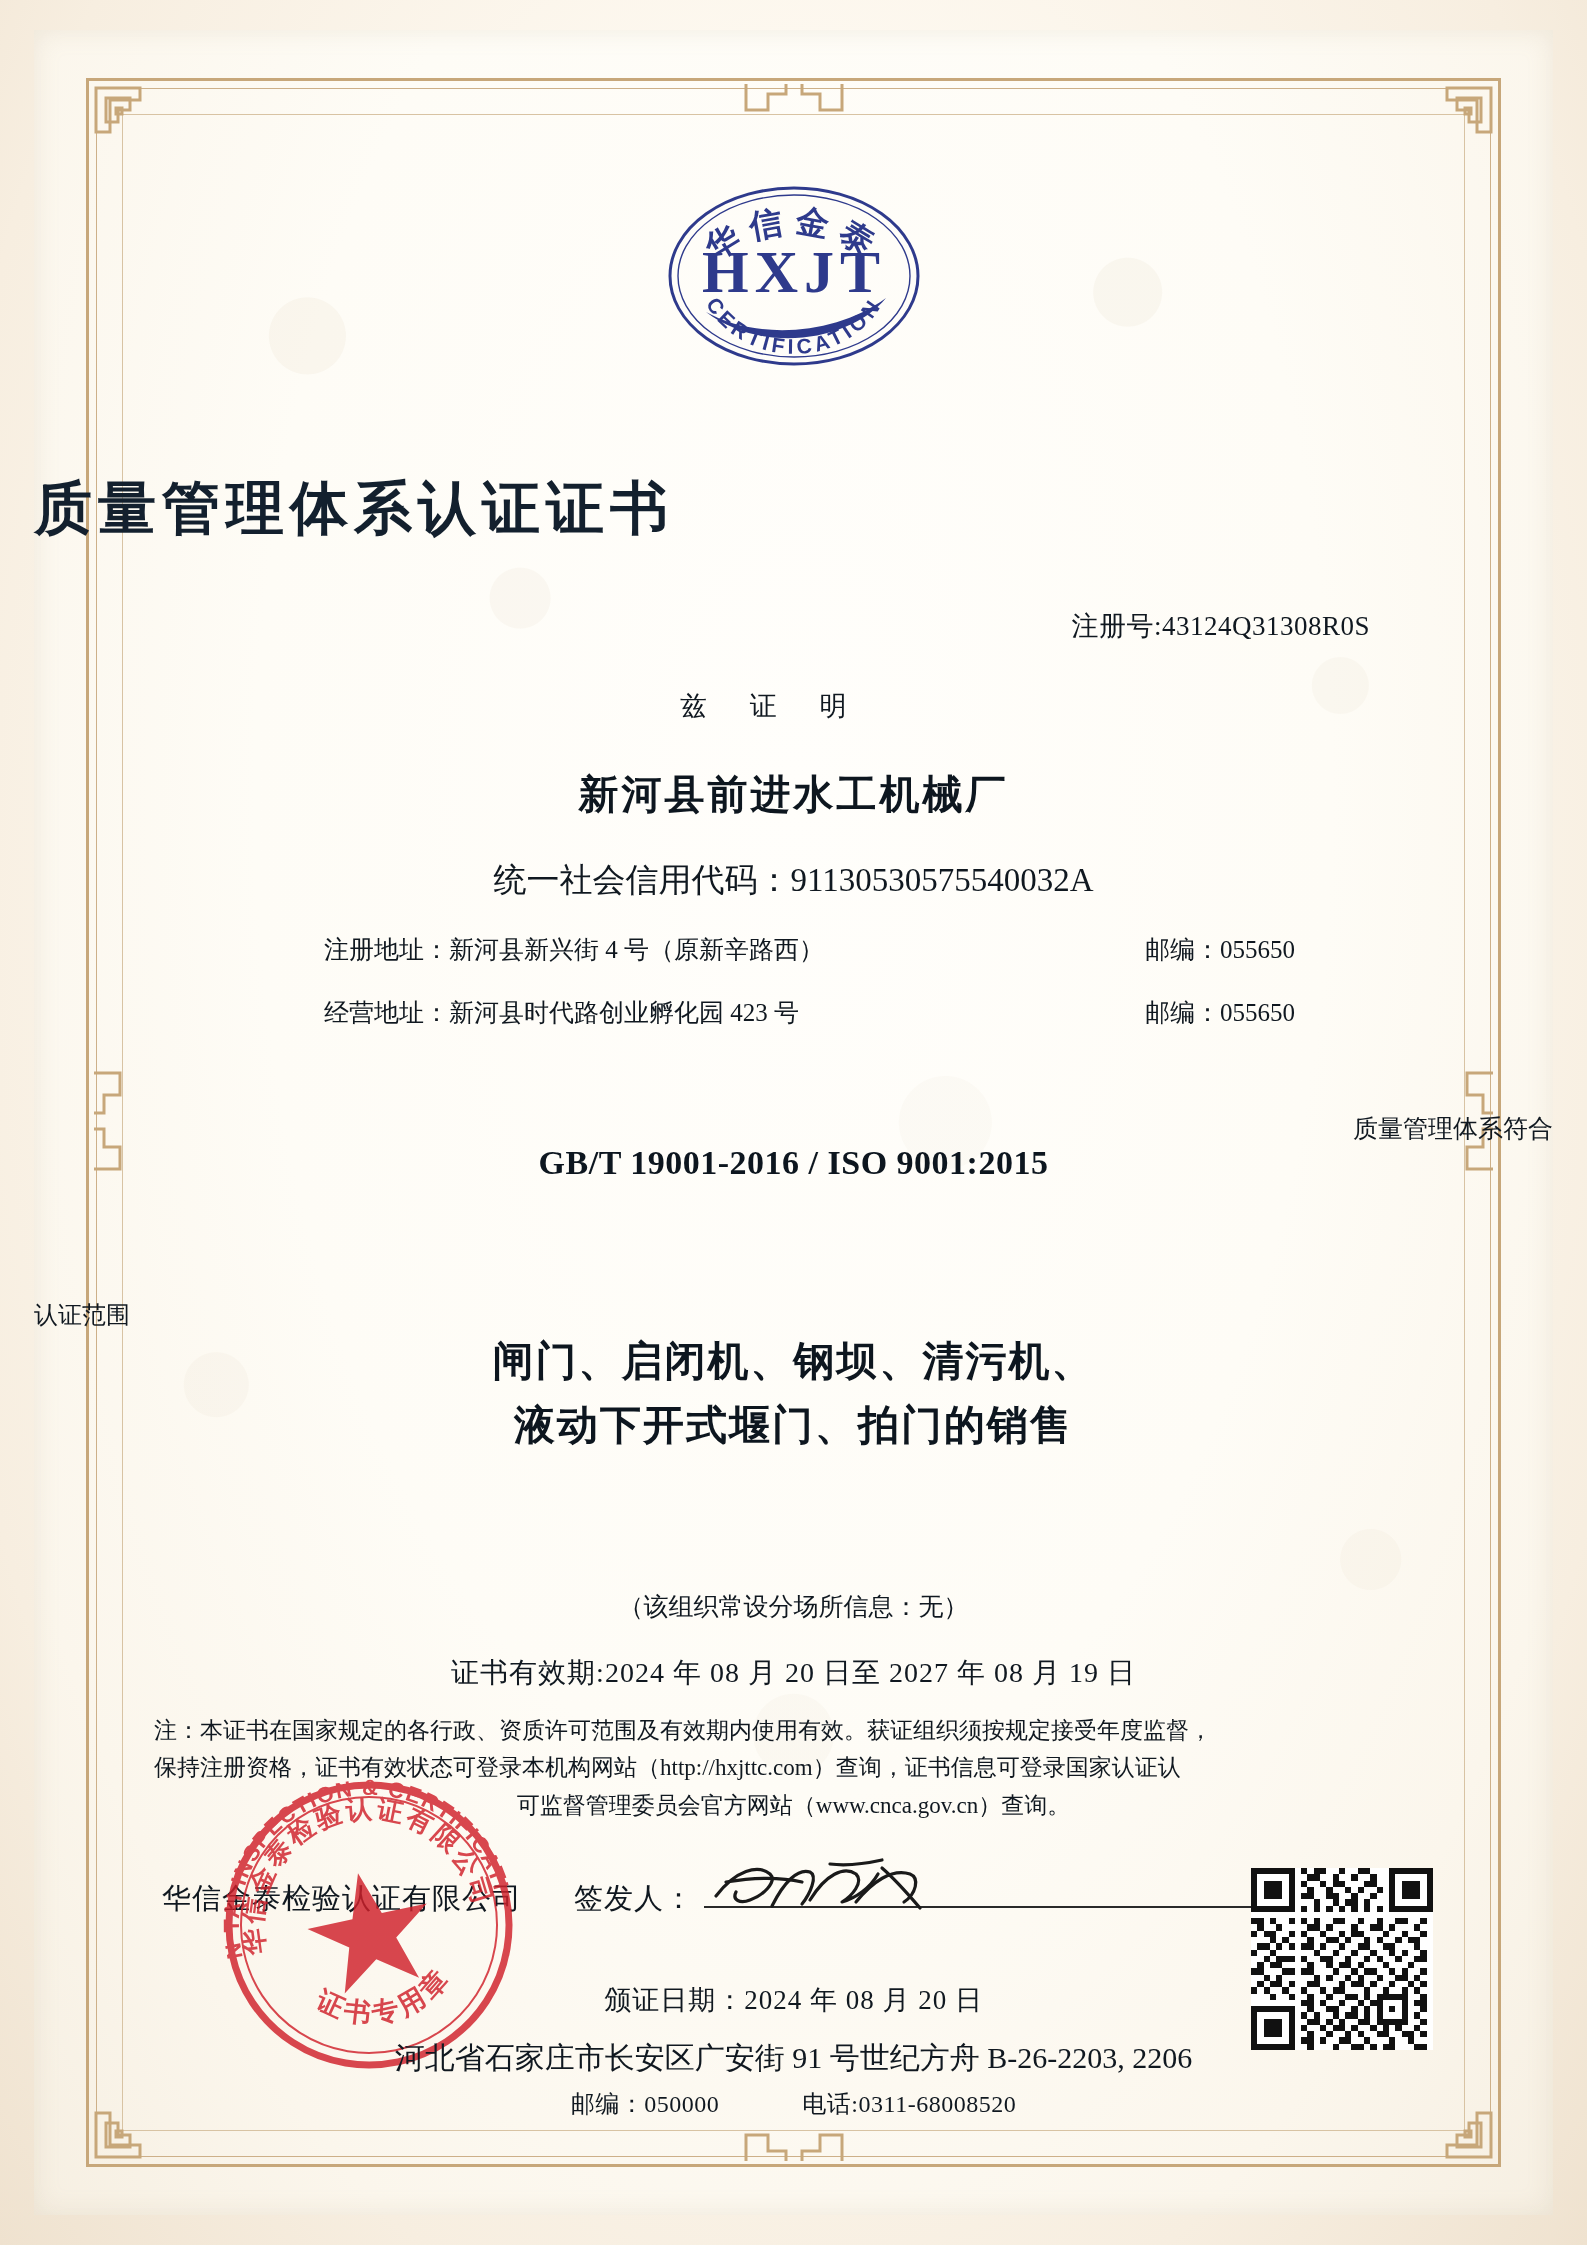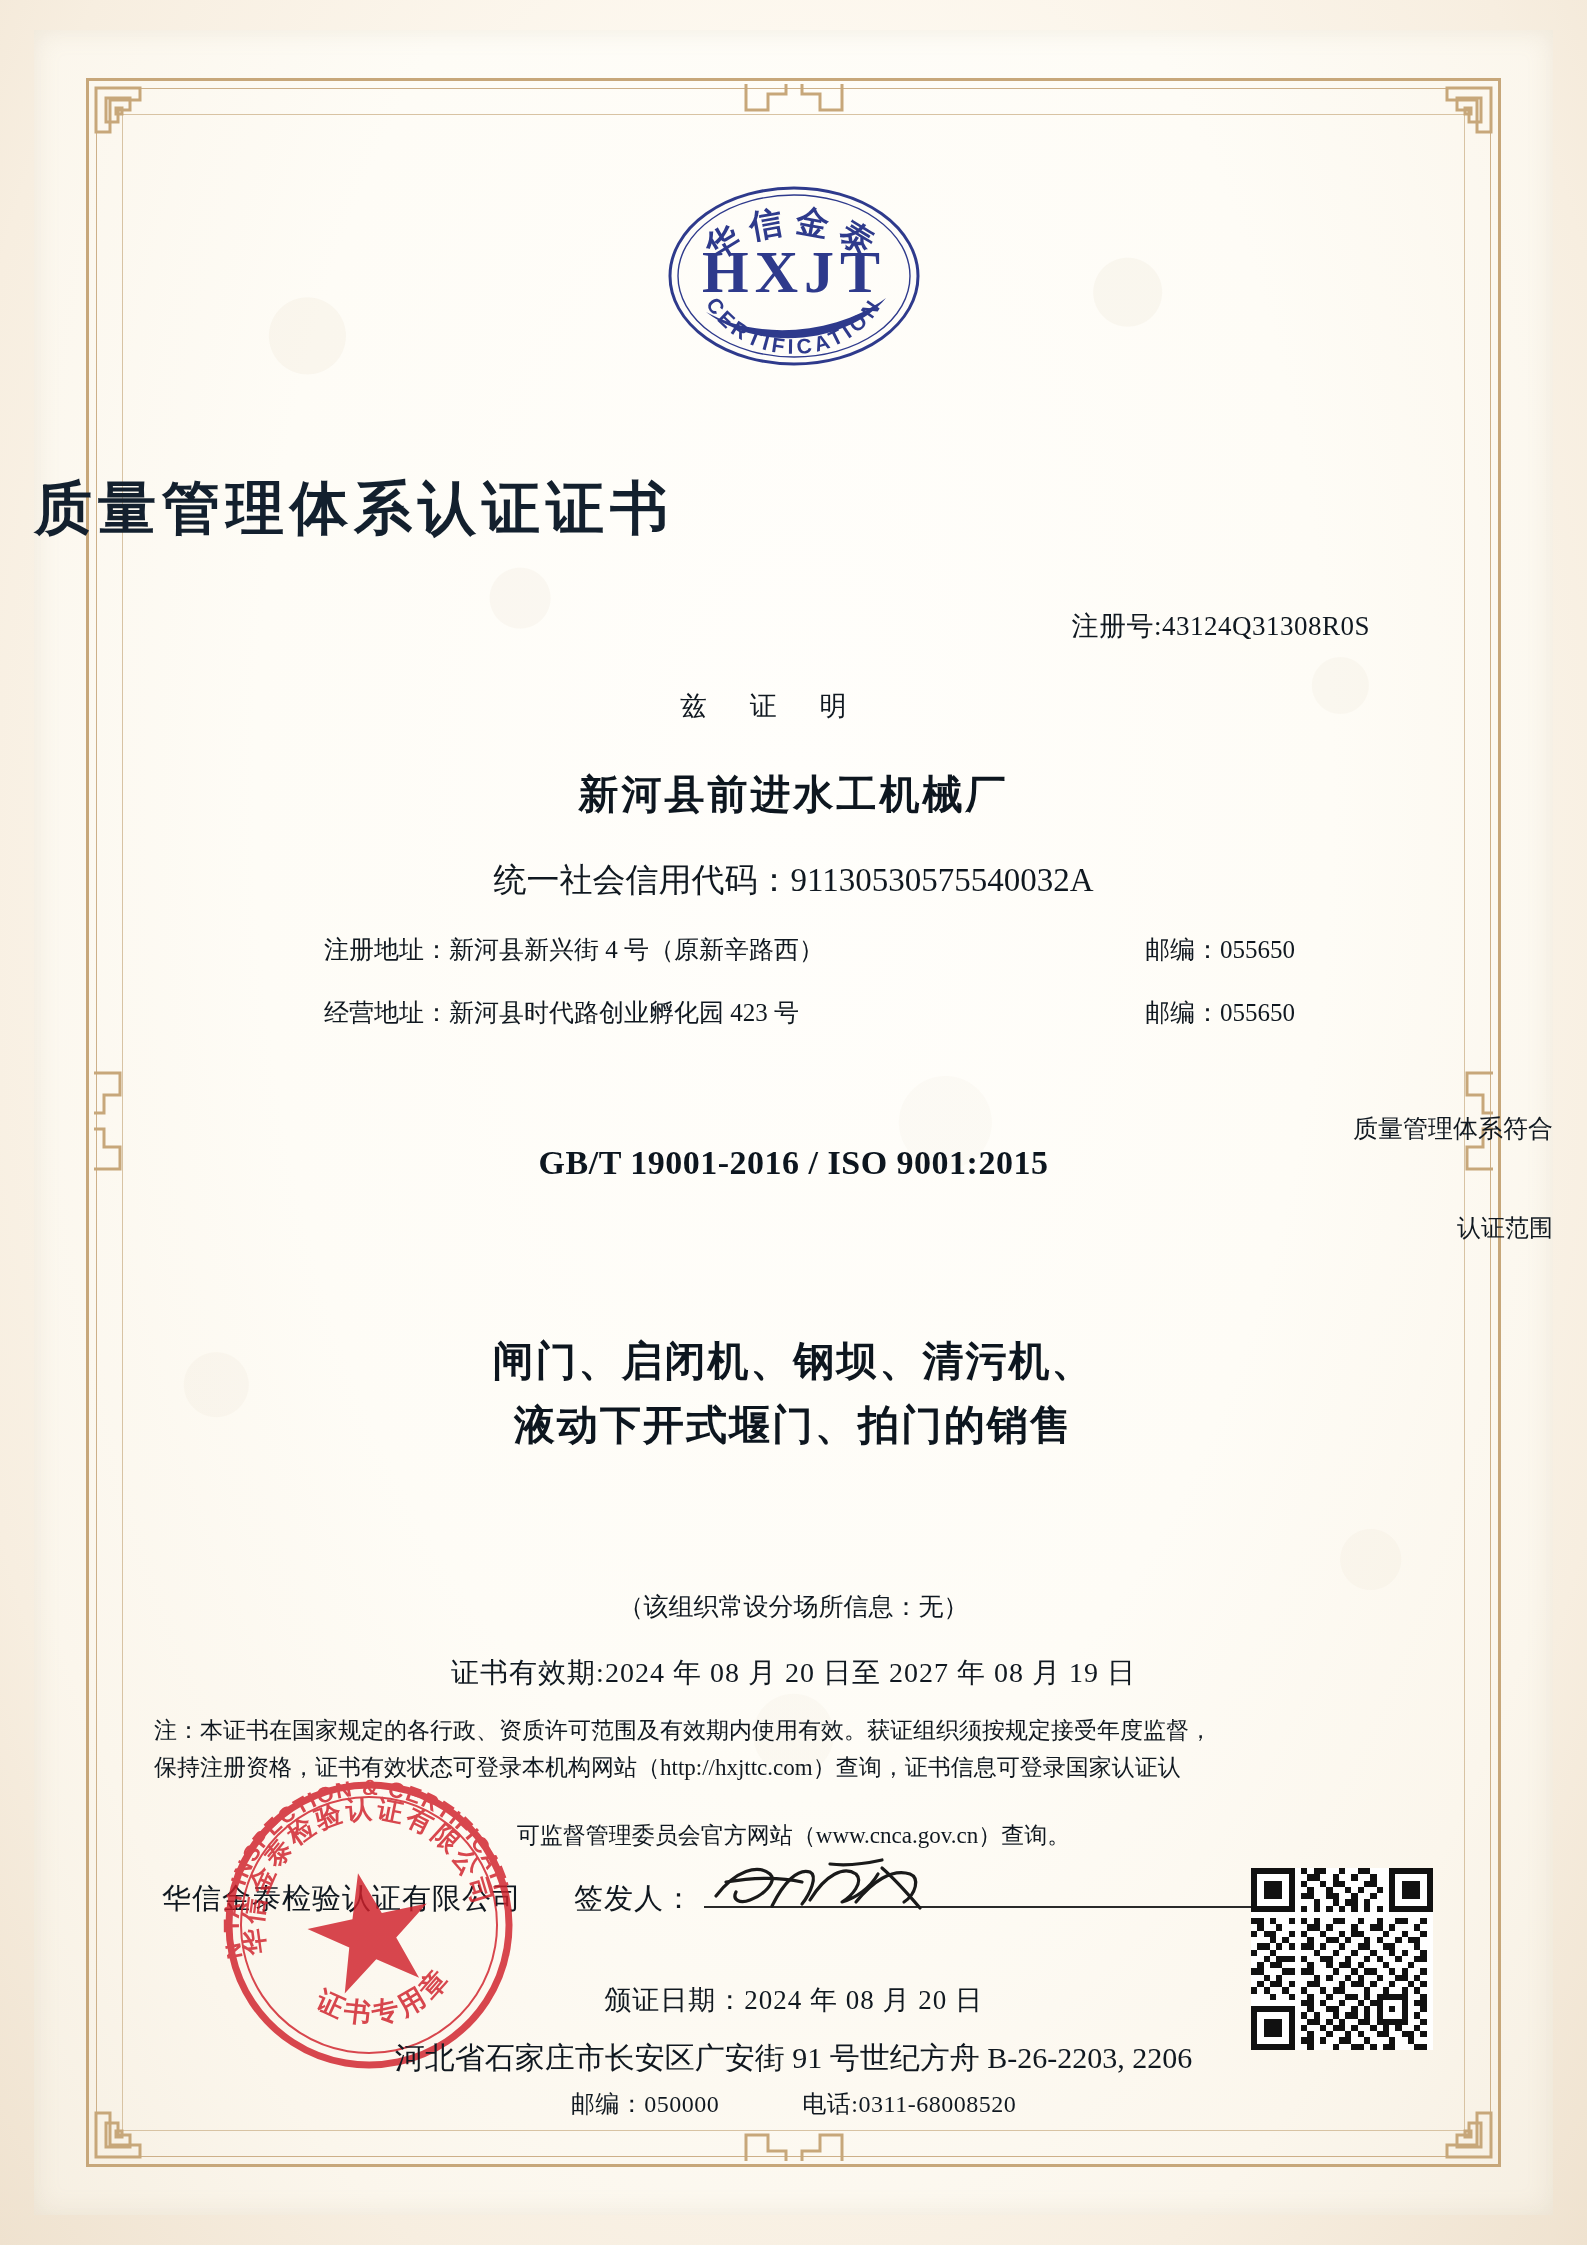--- a/index.html
+++ b/index.html
@@ -185,23 +185,23 @@
     left: 0; right: 0;
     text-align: center;
     font-family: "Liberation Serif", "DejaVu Serif", serif;
     font-weight: bold;
     font-size: 34px;
     color: #0d161f;
     letter-spacing: 0.5px;
   }
   #scope-label {
     position: absolute;
-    top: 1182px;
-    left: 0; right: 0;
-    text-align: right;
+    top: 1269px;
+    left: 0; right: 0;
+    text-align: left;
     font-size: 24px;
     color: #101820;
   }
   #scope-text {
     position: absolute;
     top: 1300px;
     left: 0; right: 0;
     text-align: center;
     font-family: "Liberation Sans", "DejaVu Sans", sans-serif;
     font-weight: bold;
@@ -232,21 +232,21 @@
     position: absolute;
     top: 1682px;
     left: 120px;
     right: 120px;
     font-size: 23px;
     line-height: 1.62;
     color: #101820;
     text-align: justify;
   }
   #note-block .note-indent { display: block; }
-  #note-block .note-center { display: block; text-align: center; margin-top: 30px; }
+  #note-block .note-center { display: block; text-align: center; }
 
   #issuer-row {
     position: absolute;
     top: 1842px;
     left: 128px;
     right: 120px;
     display: flex;
     align-items: baseline;
     font-size: 29px;
     color: #101820;

